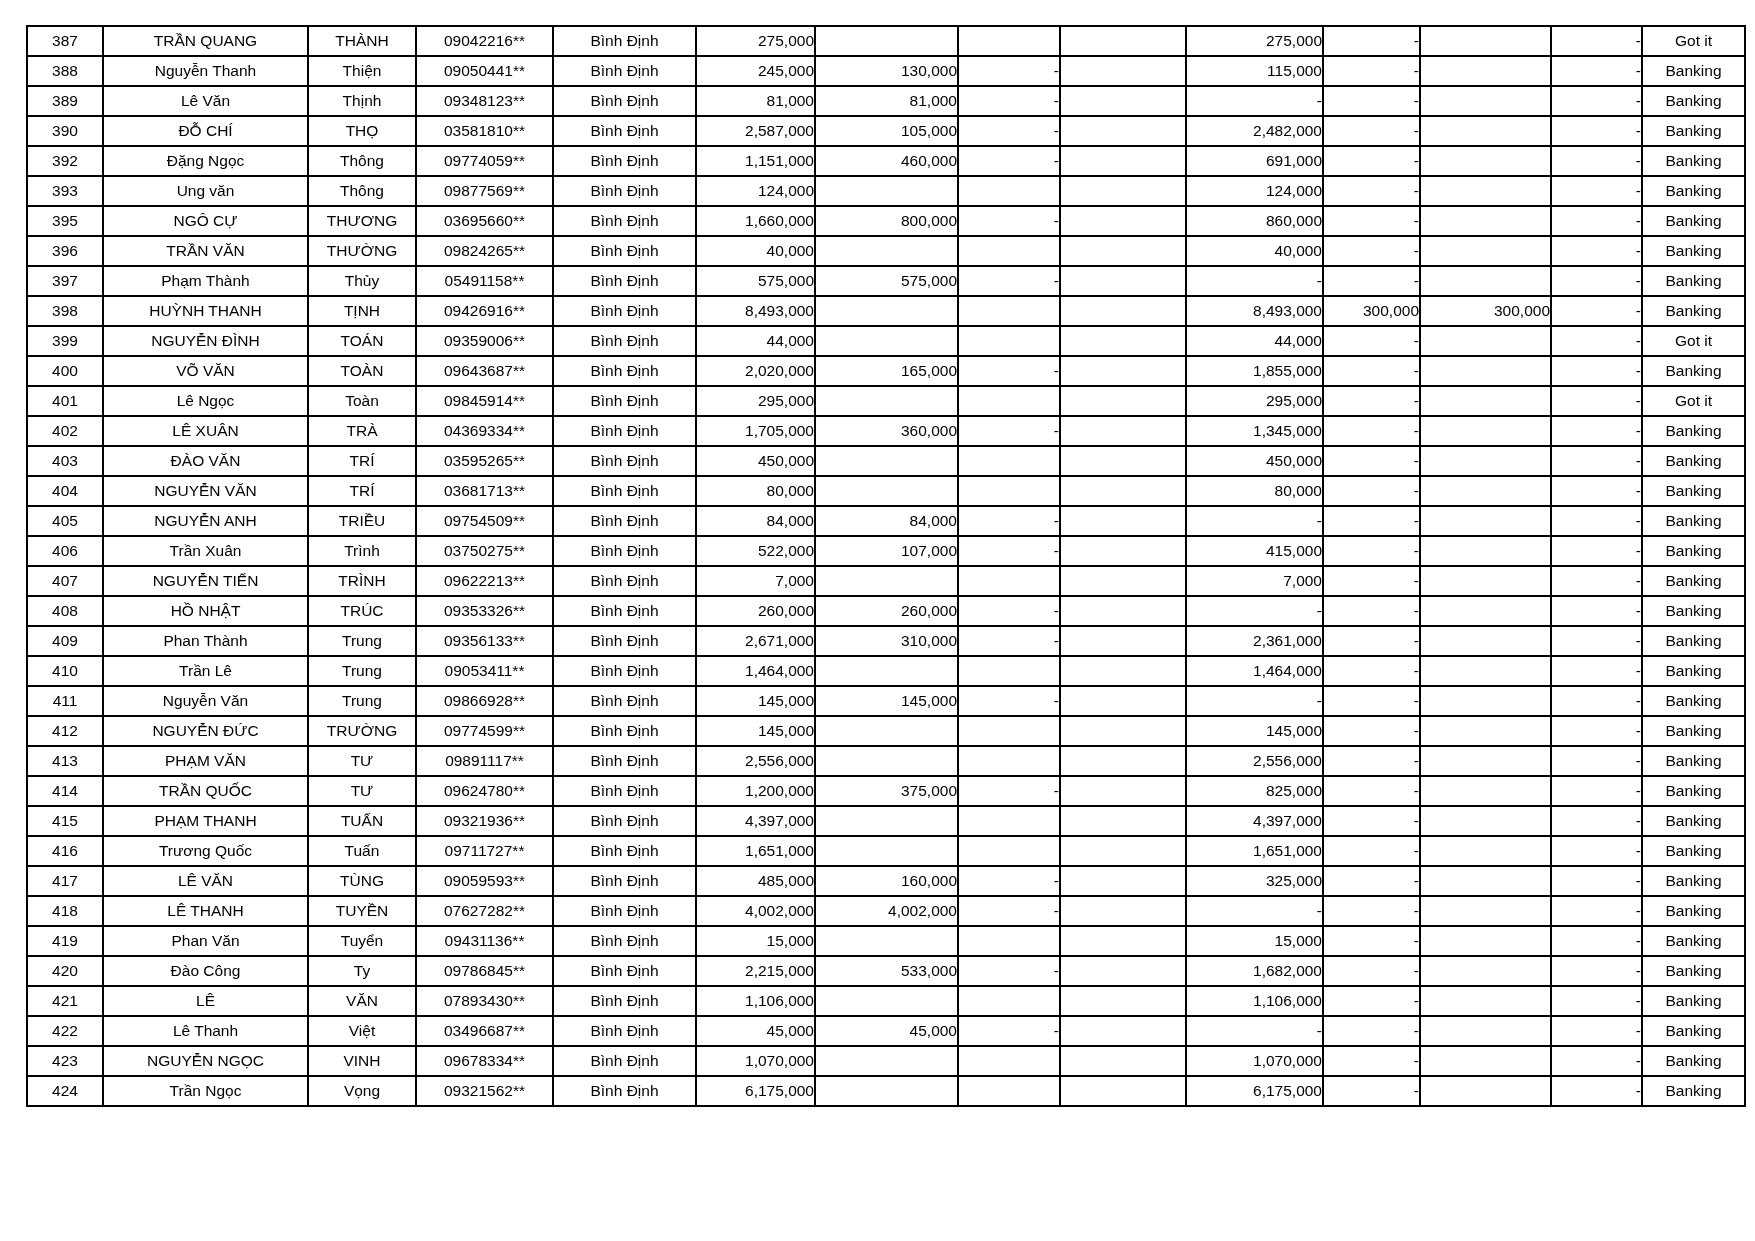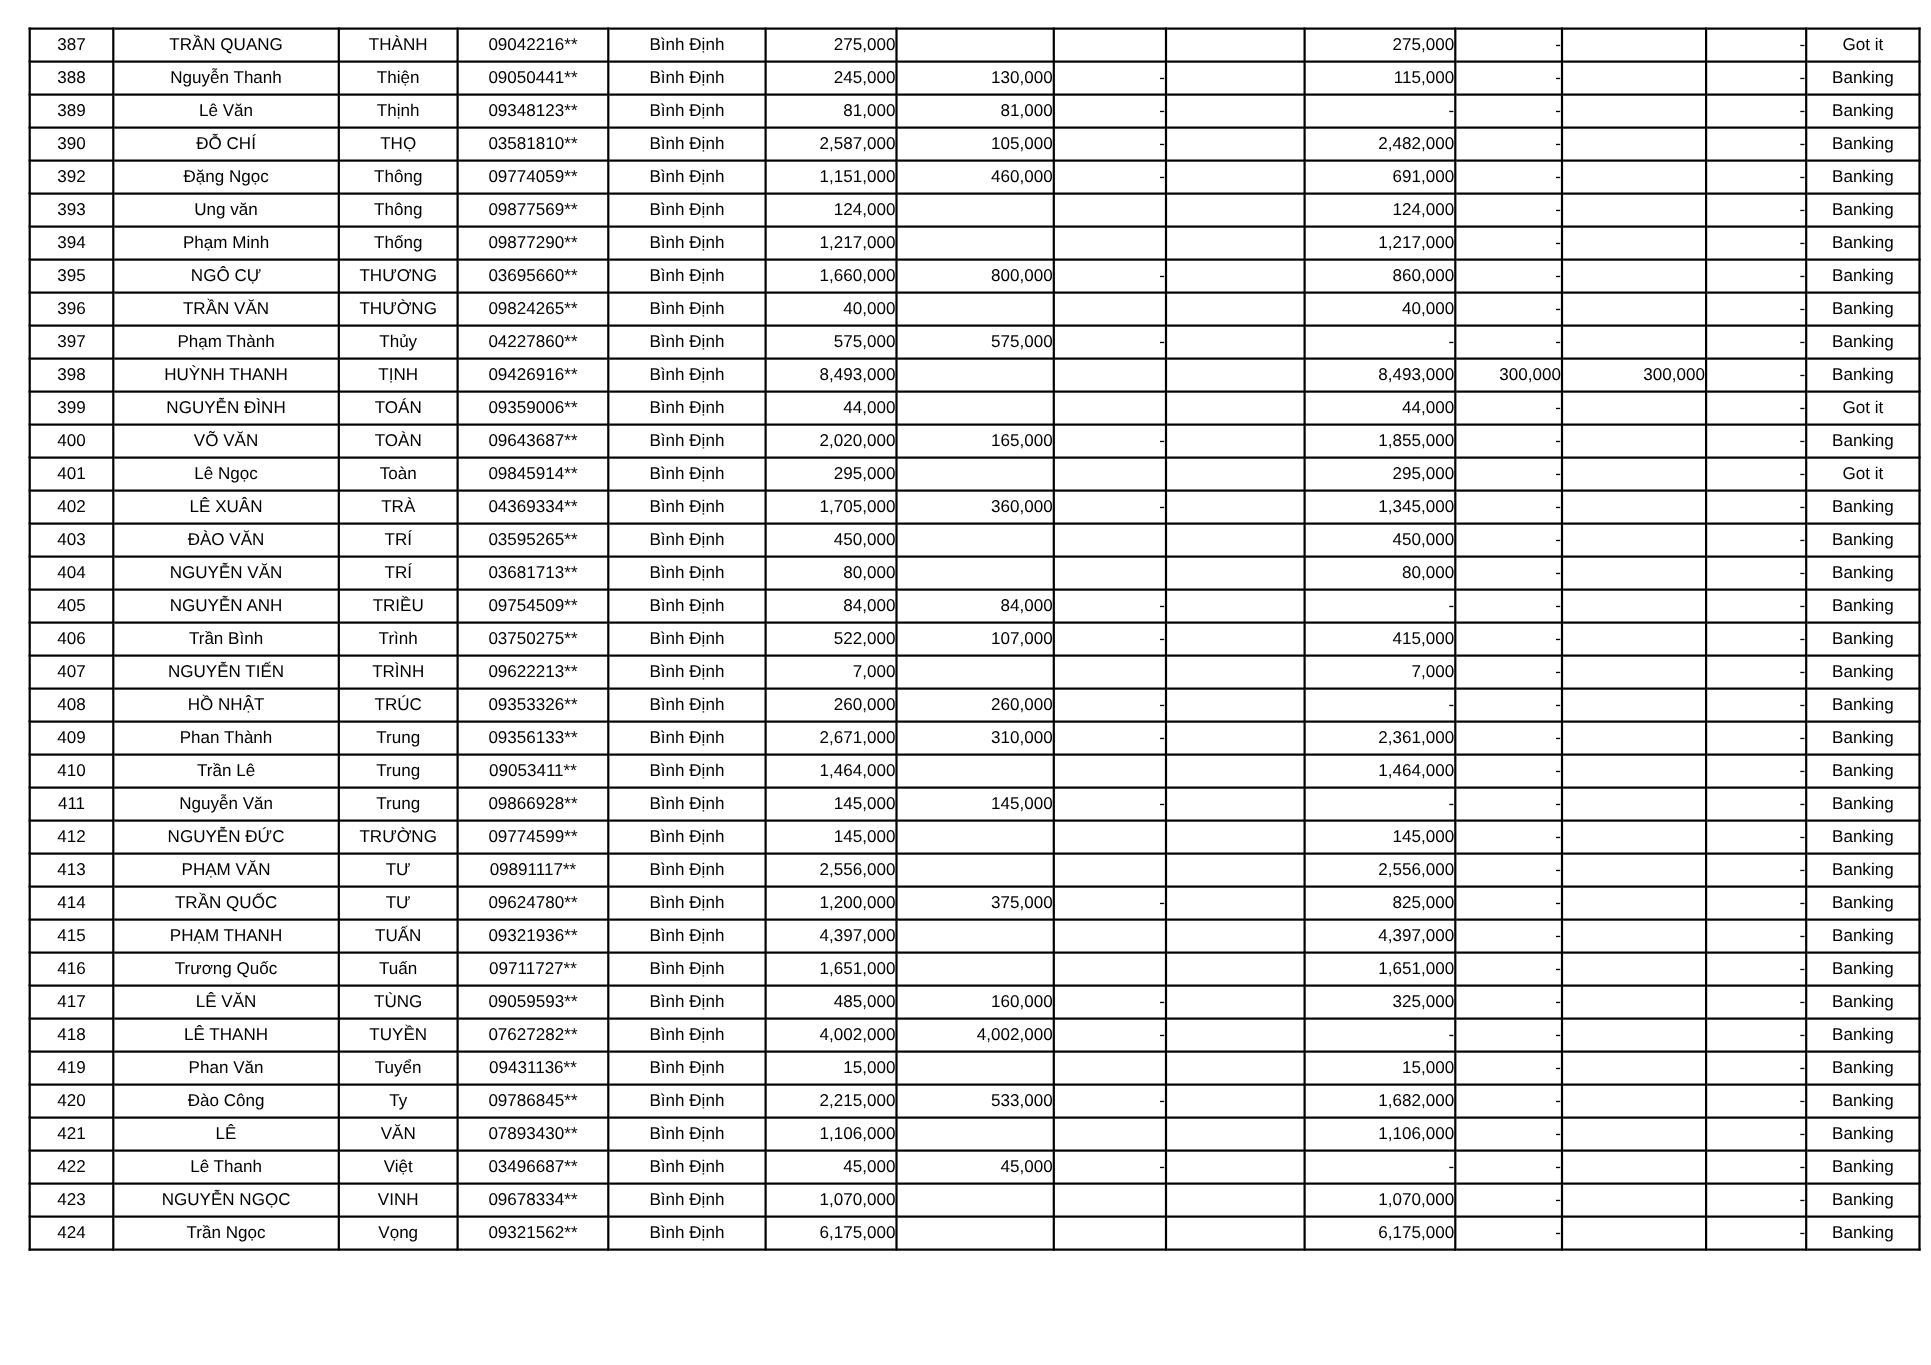--- a/index.html
+++ b/index.html
@@ -150,36 +150,20 @@
           <td class="c6"></td>
           <td class="c7"></td>
           <td class="c8"></td>
           <td class="c9">124,000</td>
           <td class="c10">-</td>
           <td class="c11"></td>
           <td class="c12">-</td>
           <td class="c13">Banking</td>
         </tr>
         <tr>
-          <td class="c0">394</td>
-          <td class="c1">Phạm Minh</td>
-          <td class="c2">Thống</td>
-          <td class="c3">09877290**</td>
-          <td class="c4">Bình Định</td>
-          <td class="c5">1,217,000</td>
-          <td class="c6"></td>
-          <td class="c7"></td>
-          <td class="c8"></td>
-          <td class="c9">1,217,000</td>
-          <td class="c10">-</td>
-          <td class="c11"></td>
-          <td class="c12">-</td>
-          <td class="c13">Banking</td>
-        </tr>
-        <tr>
           <td class="c0">395</td>
           <td class="c1">NGÔ CỰ</td>
           <td class="c2">THƯƠNG</td>
           <td class="c3">03695660**</td>
           <td class="c4">Bình Định</td>
           <td class="c5">1,660,000</td>
           <td class="c6">800,000</td>
           <td class="c7">-</td>
           <td class="c8"></td>
           <td class="c9">860,000</td>
@@ -201,21 +185,21 @@
           <td class="c9">40,000</td>
           <td class="c10">-</td>
           <td class="c11"></td>
           <td class="c12">-</td>
           <td class="c13">Banking</td>
         </tr>
         <tr>
           <td class="c0">397</td>
           <td class="c1">Phạm Thành</td>
           <td class="c2">Thủy</td>
-          <td class="c3">04227860**</td>
+          <td class="c3">05491158**</td>
           <td class="c4">Bình Định</td>
           <td class="c5">575,000</td>
           <td class="c6">575,000</td>
           <td class="c7">-</td>
           <td class="c8"></td>
           <td class="c9">-</td>
           <td class="c10">-</td>
           <td class="c11"></td>
           <td class="c12">-</td>
           <td class="c13">Banking</td>
@@ -343,21 +327,21 @@
           <td class="c7">-</td>
           <td class="c8"></td>
           <td class="c9">-</td>
           <td class="c10">-</td>
           <td class="c11"></td>
           <td class="c12">-</td>
           <td class="c13">Banking</td>
         </tr>
         <tr>
           <td class="c0">406</td>
-          <td class="c1">Trần Bình</td>
+          <td class="c1">Trần Xuân</td>
           <td class="c2">Trình</td>
           <td class="c3">03750275**</td>
           <td class="c4">Bình Định</td>
           <td class="c5">522,000</td>
           <td class="c6">107,000</td>
           <td class="c7">-</td>
           <td class="c8"></td>
           <td class="c9">415,000</td>
           <td class="c10">-</td>
           <td class="c11"></td>

